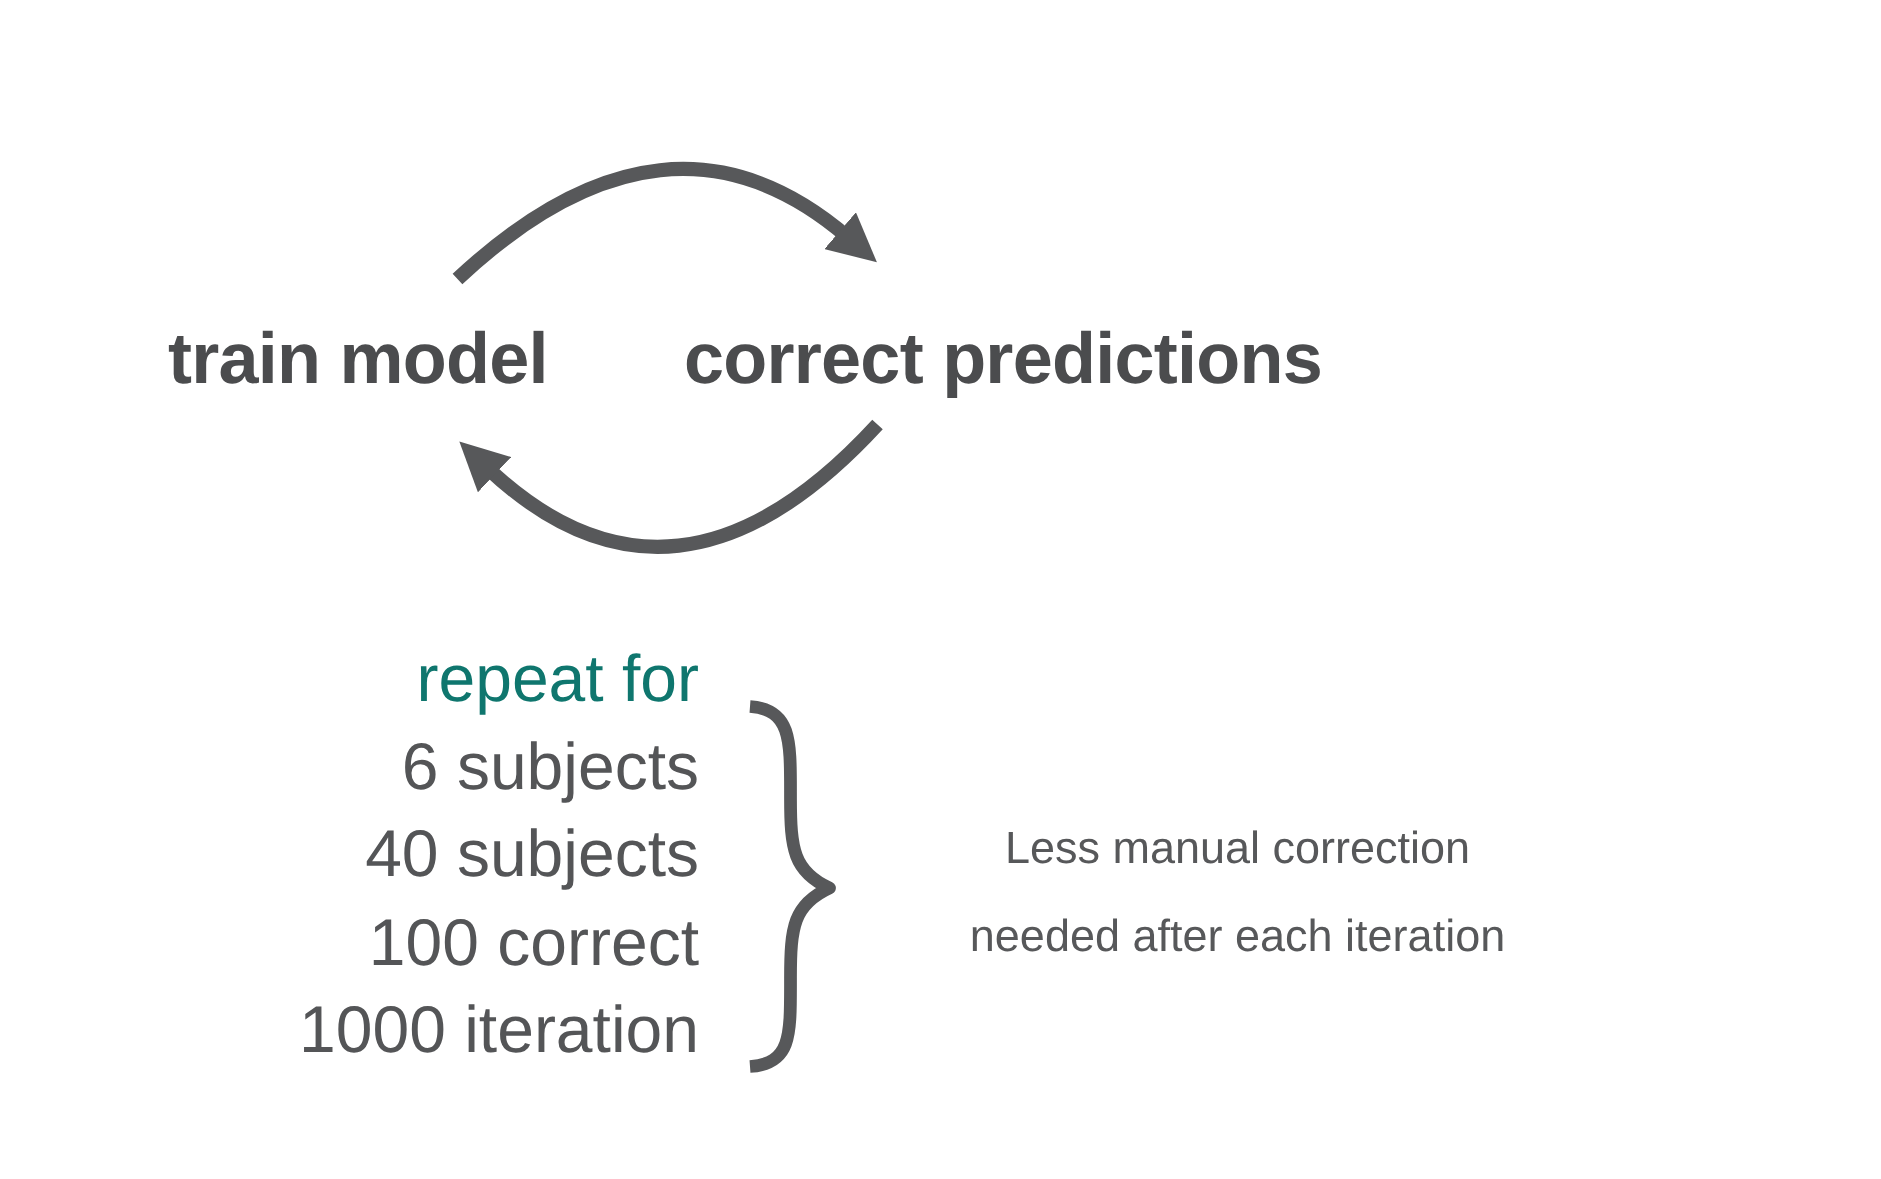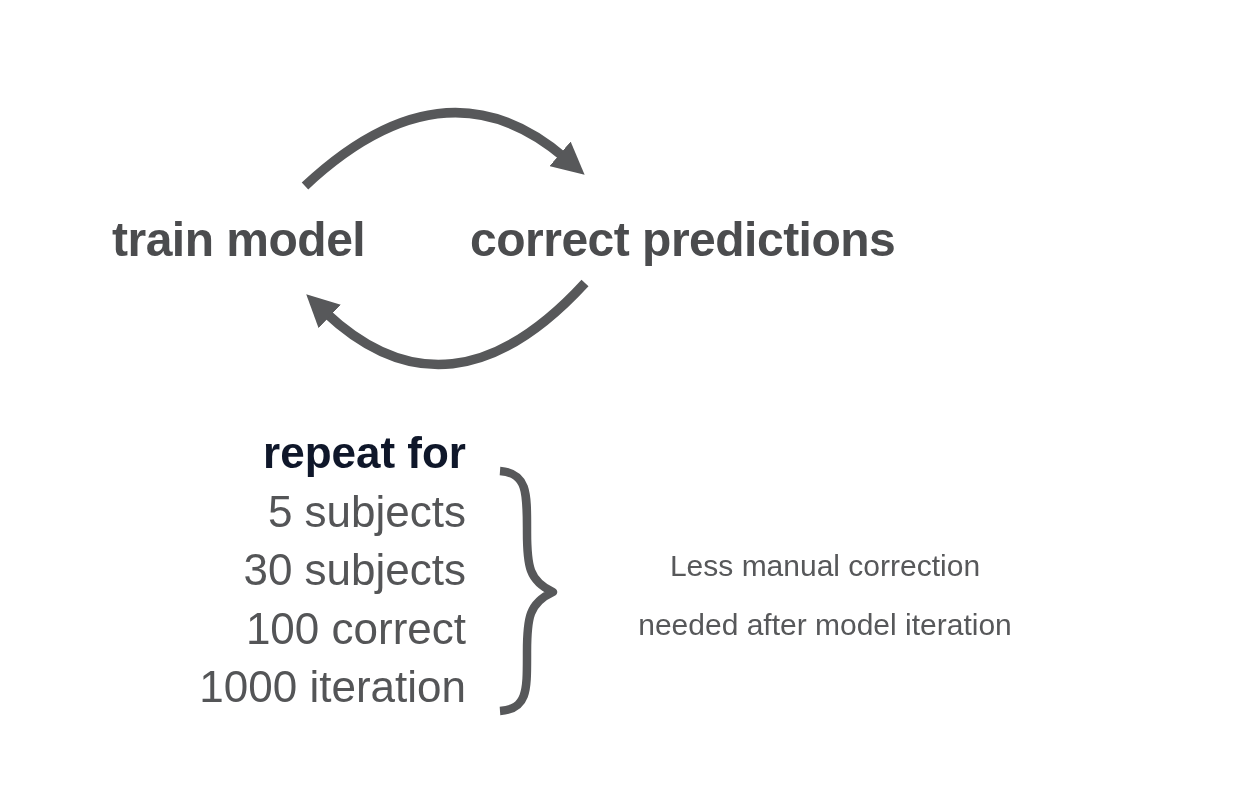--- a/index.html
+++ b/index.html
@@ -17,35 +17,35 @@
   }
   .abs { position: absolute; }
   .cycle-label {
     font-size: 48px;
     font-weight: bold;
     color: #4b4c4e;
     white-space: nowrap;
     letter-spacing: -0.5px;
   }
   #train-label  { left: 112px; top: 212px; }
-  #pred-label   { left: 470px; top: 212px; }
+  #pred-label   { left: 456px; top: 212px; }
   #cycle-svg    { left: 0; top: 0; }
   .repeat-block {
     left: 140px;
     top: 424px;
     width: 326px;
     text-align: right;
     font-size: 44px;
     line-height: 58.5px;
     color: #545557;
     white-space: nowrap;
   }
   .repeat-header {
-    font-weight: bold;
-    color: #0f172a;
+    font-weight: normal;
+    color: #0f766e;
   }
   .caption-block {
     left: 545px;
     top: 536px;
     width: 560px;
     text-align: center;
     font-size: 30px;
     line-height: 59px;
     color: #57585a;
     white-space: nowrap;
@@ -66,24 +66,24 @@
     <path d="M 585 283 Q 450 430 325 312" fill="none" stroke-width="9.5" stroke-linecap="butt" marker-end="url(#arrowhead)" stroke="#57585a"></path>
 
     <path d="M 500 471 C 528 473 527 494 527 532 C 527 566 529 581 553 592 C 529 603 527 618 527 652 C 527 690 528 709 500 711" fill="none" stroke-width="8.5" stroke-linecap="butt" stroke-linejoin="round" stroke="#57585a"></path>
   </svg>
 
   <div id="train-label" class="abs cycle-label">train model</div>
   <div id="pred-label" class="abs cycle-label">correct predictions</div>
 
   <div class="abs repeat-block">
     <div class="repeat-header">repeat for</div>
-    <div>5 subjects</div>
-    <div>30 subjects</div>
+    <div>6 subjects</div>
+    <div>40 subjects</div>
     <div>100 correct</div>
     <div>1000 iteration</div>
   </div>
 
   <div class="abs caption-block">
     <div>Less manual correction</div>
-    <div>needed after model iteration</div>
+    <div>needed after each iteration</div>
   </div>
 
 </div>
 
 </body></html>

